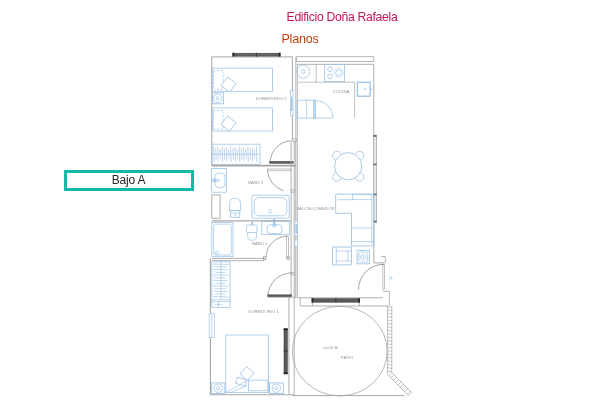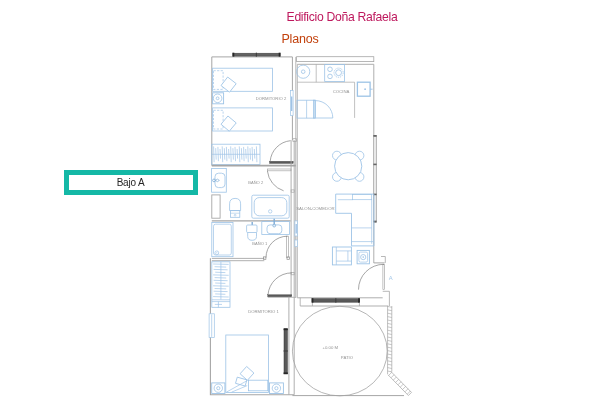--- a/index.html
+++ b/index.html
@@ -1,20 +1,20 @@
 <!DOCTYPE html>
 <html><head>
 <meta charset="utf-8">
 <style>
 html,body{margin:0;padding:0;width:600px;height:400px;background:#fff;overflow:hidden;}
 body{font-family:"Liberation Sans",sans-serif;}
 .title{position:absolute;top:10.2px;left:0;width:600px;text-align:center;font-size:12.2px;letter-spacing:-0.3px;color:#be185d;margin-left:42px;}
 .subtitle{position:absolute;top:31.8px;left:0;width:600px;text-align:center;font-size:12.5px;letter-spacing:-0.2px;color:#c2410c;}
-.btn{position:absolute;left:63.5px;top:169.7px;width:124px;height:15px;border:5px solid #14b8a6;background:#fff;
- font-size:10px;letter-spacing:-0.2px;color:#262626;text-align:center;line-height:15px;}
+.btn{position:absolute;left:63.5px;top:169.7px;width:124px;height:15px;border:3px solid #14b8a6;background:#fff;
+ font-size:12px;letter-spacing:-0.2px;color:#262626;text-align:center;line-height:15px;}
 svg{position:absolute;left:0;top:0;}
 svg text{font-family:"Liberation Sans",sans-serif;}
 </style>
 </head>
 <body>
 
 <div class="title">Edificio Doña Rafaela</div>
 
 <div class="subtitle">Planos</div>
 

